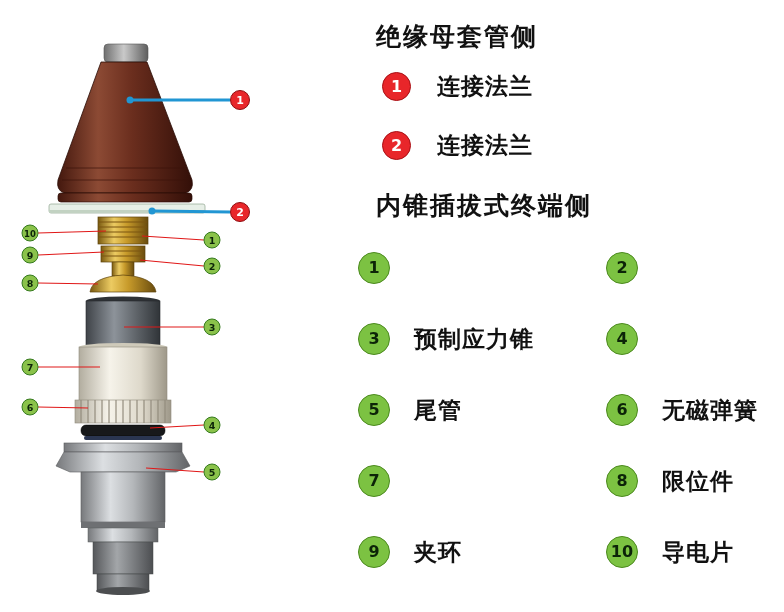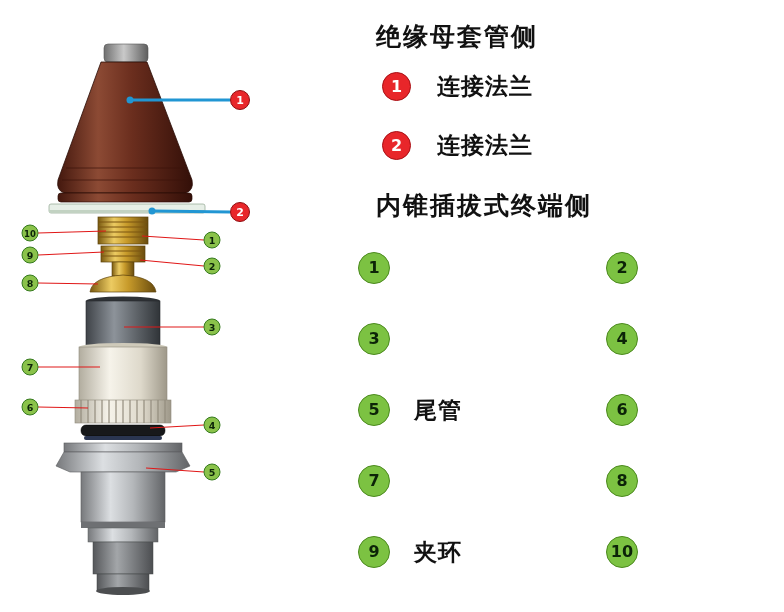--- a/index.html
+++ b/index.html
@@ -220,39 +220,43 @@
 
   <div class="green-grid">
     <div class="legend-item green-item">
       <span class="circle green-circle">1</span>
     </div>
     <div class="legend-item green-item">
       <span class="circle green-circle">2</span>
     </div>
     <div class="legend-item green-item">
       <span class="circle green-circle">3</span>
+      <span class="label">预制应力锥</span>
     </div>
     <div class="legend-item green-item">
       <span class="circle green-circle">4</span>
     </div>
     <div class="legend-item green-item">
       <span class="circle green-circle">5</span>
       <span class="label">尾管</span>
     </div>
     <div class="legend-item green-item">
       <span class="circle green-circle">6</span>
+      <span class="label">无磁弹簧</span>
     </div>
     <div class="legend-item green-item">
       <span class="circle green-circle">7</span>
     </div>
     <div class="legend-item green-item">
       <span class="circle green-circle">8</span>
+      <span class="label">限位件</span>
     </div>
     <div class="legend-item green-item">
       <span class="circle green-circle">9</span>
       <span class="label">夹环</span>
     </div>
     <div class="legend-item green-item">
       <span class="circle green-circle">10</span>
+      <span class="label">导电片</span>
     </div>
   </div>
 
 </div>
 
 </body></html>

